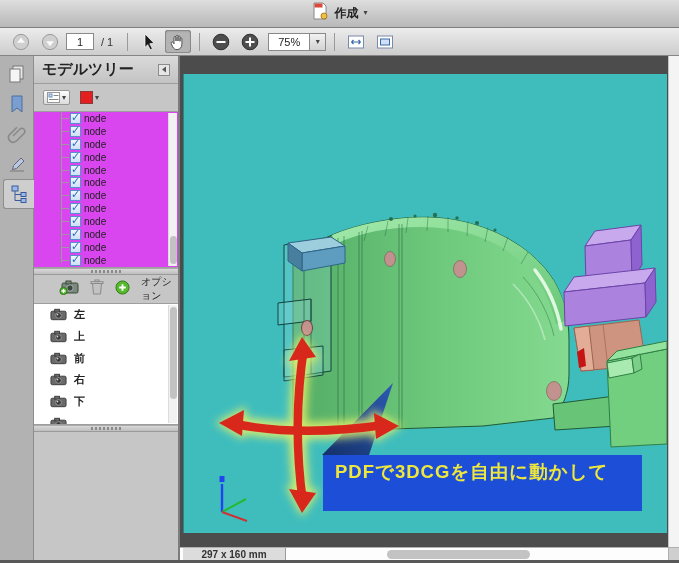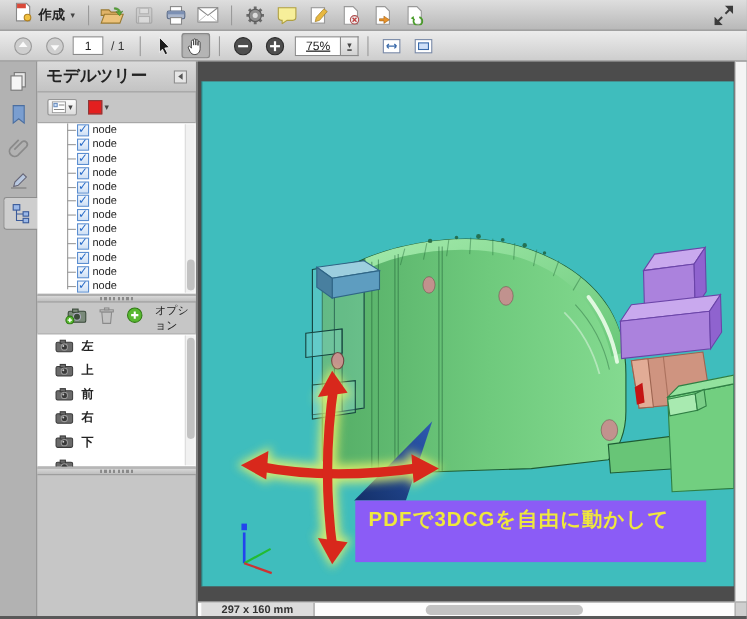--- a/index.html
+++ b/index.html
@@ -3,37 +3,37 @@
 <meta charset="utf-8">
 <style>
   * { margin:0; padding:0; box-sizing:border-box; }
   body { background:#888; font-family:"Liberation Sans","DejaVu Sans",sans-serif; }
   .app { position:relative; width:679px; height:563px; background:#c9c9c9; overflow:hidden;
          font-family:"Liberation Sans","DejaVu Sans",sans-serif; }
 
   
   .tb1 { position:absolute; left:0; top:0; width:679px; height:28px;
          background:linear-gradient(#dedede,#b8b8b8); border-bottom:1px solid #7e7e7e;
-         display:flex; align-items:center; padding:0 8px; gap:3px; }
+         display:flex; align-items:center; padding:0 8px; gap:3px;flex-direction:column; }
   .tb2 { position:absolute; left:0; top:28px; width:679px; height:28px;
          background:linear-gradient(#ececec,#cdcdcd); border-bottom:1px solid #858585;
          display:flex; align-items:center; padding:0 8px; gap:3px; }
   .sep { width:1px; height:18px; background:#9a9a9a; margin:0 5px; flex:none; }
   .tbi { width:26px; height:22px; display:flex; align-items:center; justify-content:center;
          border-radius:3px; flex:none; }
   .btn-create { display:flex; align-items:center; gap:5px; padding:2px 4px; }
   .btn-create .lbl { font-size:12px; font-weight:bold; color:#222; }
   .caret { font-size:8px; color:#444; line-height:1; }
   .pagebox { width:28px; height:17px; background:#fff; border:1px solid #8a8a8a; text-align:center;
              font-size:11px; color:#222; }
   .pages-total { font-size:11px; color:#333; margin:0 6px 0 4px; }
   .toolbtn { width:26px; height:23px; display:flex; align-items:center; justify-content:center;
              border-radius:3px; flex:none; }
   .toolbtn.active { background:#b4b4b4; box-shadow:inset 0 0 0 1px #898989, inset 0 1px 2px rgba(0,0,0,.25); }
-  .zoomcombo { display:flex; align-items:center; margin-left:2px;text-decoration:underline; }
+  .zoomcombo { display:flex; align-items:center; margin-left:2px; }
   .zoomval { width:42px; height:18px; background:#fff; border:1px solid #8a8a8a;
              font-size:11px; color:#222; display:flex; align-items:center; justify-content:center; }
   .zoomdrop { width:16px; height:18px; border:1px solid #8a8a8a; border-left:none;
               background:linear-gradient(#f2f2f2,#d2d2d2); display:flex; align-items:center; justify-content:center; }
   .links { margin-left:auto; display:flex; align-items:center; }
   .link { color:#1f57a8; font-size:13px; padding:0 11px; cursor:default; }
   .spacer { margin-left:auto; }
 
   
   .nav { position:absolute; left:0; top:56px; width:34px; height:507px; background:#b2b2b2;
@@ -49,21 +49,21 @@
   .phead { height:28px; background:linear-gradient(#dadada,#c3c3c3); border-bottom:1px solid #9e9e9e;
            display:flex; align-items:center; padding:0 8px; font-size:15px; font-weight:bold; color:#222; }
   .pcollapse { margin-left:auto; width:12px; height:12px; border:1px solid #8b8b8b; background:#e6e6e6;
                display:flex; align-items:center; justify-content:center; }
   .ptools { height:27px; display:flex; align-items:center; gap:10px; padding:0 9px; }
   .opt-btn { display:flex; align-items:center; gap:2px; border:1px solid #979797; background:linear-gradient(#fdfdfd,#dcdcdc);
              padding:1px 3px; border-radius:2px; }
   .swatchwrap { display:flex; align-items:center; gap:2px; }
   .swatch { width:13px; height:13px; background:#e41f1f; border:1px solid #8a3a3a; }
 
-  .treebox { position:absolute; top:55px; left:0; width:144px; height:157px; background:#ffffff;
+  .treebox { position:absolute; top:55px; left:0; width:144px; height:157px; background:#d946ef;
              border-top:1px solid #9e9e9e; border-bottom:1px solid #9e9e9e; overflow:hidden; }
   .vline { position:absolute; left:27px; top:0; height:151px; width:1px; background:#9a9a9a; }
   .trow { height:12.9px; display:flex; align-items:center; padding-left:36px; position:relative; }
   .trow .hline { position:absolute; left:27px; top:6px; width:8px; height:1px; background:#9a9a9a; }
   .cb { width:11px; height:11px; border:1px solid #5b8ed0; background:linear-gradient(#f2f7fd,#cfe0f5);
         margin-right:3px; position:relative; flex:none; }
   .cb::after { content:"✓"; position:absolute; left:0px; top:-3px; font-size:11px; font-weight:bold; color:#2a6cc8; }
   .nodelbl { font-size:10px; color:#222; }
   .pscroll { position:absolute; right:1px; top:1px; bottom:1px; width:9px; background:#f1f1f1;
              border-left:1px solid #dcdcdc; }
@@ -84,21 +84,21 @@
 
   .infobox { position:absolute; top:376px; left:2px; width:140px; bottom:5px; background:#fff;
              border:1px solid #9e9e9e; font-size:9.5px; font-weight:bold; color:#333;
              padding:5px 1px 0 1px; }
 
   
   .viewport { position:absolute; left:180px; top:56px; width:499px; height:507px; background:#4c4c4c; }
   .page { position:absolute; left:3px; top:18px; width:484px; height:459px; background:#3fbdbd;
           box-shadow:inset 1px 0 0 rgba(0,0,0,.3); }
   .page svg { position:absolute; left:0; top:0; }
-  .banner { position:absolute; left:140px; top:381px; width:319px; height:56px; background:#8b5cf6;
+  .banner { position:absolute; left:140px; top:381px; width:319px; height:56px; background:#1d4ed8;
             z-index:3; padding:4px 0 0 12px; }
   .banner div { font-size:18.5px; font-weight:bold; color:#efe83c; line-height:25px;
                 letter-spacing:1px; white-space:nowrap; }
   .vscroll { position:absolute; right:0; top:0; width:11px; height:491px; background:#f4f4f4;
              border-left:1px solid #c4c4c4; }
   .statusrow { position:absolute; left:0; top:491px; width:488px; height:14px; background:#fdfdfd;
                border-top:1px solid #b0b0b0; }
   .sizebox { position:absolute; left:3px; top:0; width:103px; height:13px; background:#dcdcdc;
              border-right:1px solid #9a9a9a; font-size:10px; font-weight:bold; color:#333;
              line-height:13px; text-align:center; }

